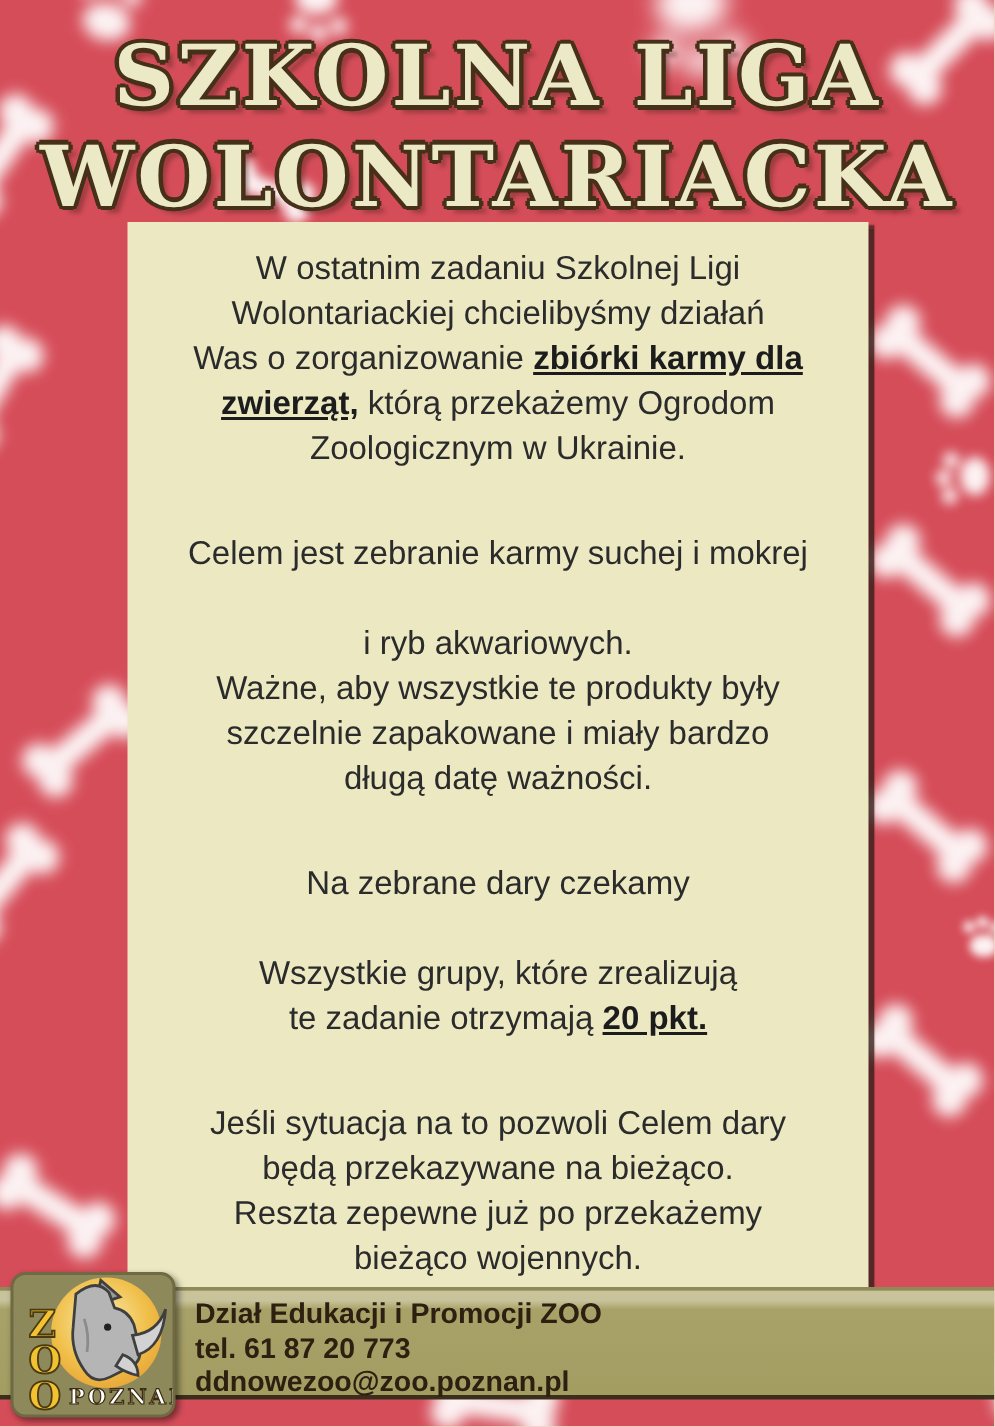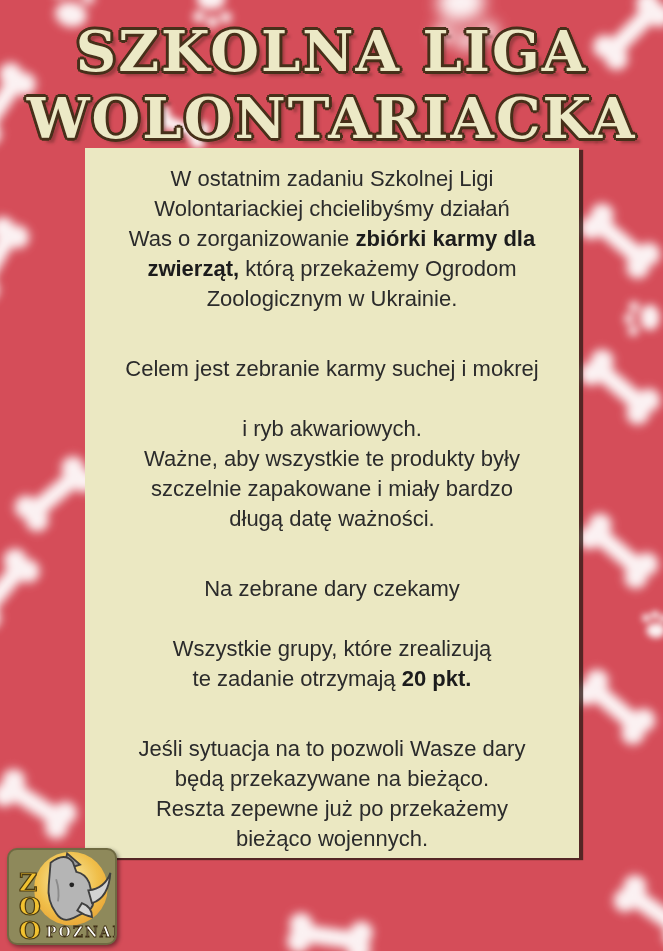--- a/index.html
+++ b/index.html
@@ -40,21 +40,21 @@
   
   .content-box {
     position:absolute; z-index:2; left:85px; top:148px; width:494px; height:710px;
     background:#ebe8c2;
     box-shadow:4px 2px 1px rgba(40,25,20,.75);
     padding:16px 14px 0 14px;
     text-align:center; color:#2b2b2b;
     font-size:22px; line-height:30px;
   }
   .para { margin:0 0 40px 0; }
-  .para .b { font-weight:bold; color:#1c1c1c; }
+  .para .b { font-weight:bold; color:#1c1c1c;text-decoration:underline; }
 
   
   .footer-bar {
     position:absolute; z-index:4; left:0; top:858px; width:663px; height:75px;
     background:linear-gradient(#8f8a58 0, #8f8a58 2px, #c9c39c 3px, #c9c39c 9px, #a8a269 15px, #a39d62 100%);
     border-bottom:3px solid #3a2f1c;
   }
   .contact {
     position:absolute; left:130px; top:8px;
     font-weight:bold; font-size:19px; line-height:22.5px; color:#2e2010;
@@ -103,23 +103,30 @@
 
   <div class="title">
     <span>SZKOLNA LIGA</span><br>
     <span>WOLONTARIACKA</span>
   </div>
 
   <div class="content-box">
     <p class="para"><span>W ostatnim zadaniu Szkolnej Ligi</span><br><span>Wolontariackiej chcielibyśmy działań</span><br><span>Was o zorganizowanie </span><span class="b">zbiórki karmy dla</span><br><span class="b">zwierząt,</span><span> którą przekażemy Ogrodom</span><br><span>Zoologicznym w Ukrainie.</span></p>
     <p class="para"><span>Celem jest zebranie karmy suchej i mokrej</span><br><br><span>i ryb akwariowych.</span><br><span>Ważne, aby wszystkie te produkty były</span><br><span>szczelnie zapakowane i miały bardzo</span><br><span>długą datę ważności.</span></p>
     <p class="para"><span>Na zebrane dary czekamy</span><br><br><span>Wszystkie grupy, które zrealizują</span><br><span>te zadanie otrzymają </span><span class="b">20 pkt.</span></p>
-    <p class="para"><span>Jeśli sytuacja na to pozwoli Wasze dary</span><br><span>będą przekazywane na bieżąco.</span><br><span>Reszta zepewne już po przekażemy</span><br><span>bieżąco wojennych.</span></p>
+    <p class="para"><span>Jeśli sytuacja na to pozwoli Celem dary</span><br><span>będą przekazywane na bieżąco.</span><br><span>Reszta zepewne już po przekażemy</span><br><span>bieżąco wojennych.</span></p>
   </div>
 
+  <div class="footer-bar">
+    <div class="contact">
+      <div>Dział Edukacji i Promocji ZOO</div>
+      <div>tel. 61 87 20 773</div>
+      <div>ddnowezoo@zoo.poznan.pl</div>
+    </div>
+  </div>
 
   <div class="zoo-logo">
     <svg class="logo-art" width="92" height="92" viewBox="0 0 100 100">
       <defs>
         <radialGradient id="sun" cx="45%" cy="40%" r="65%">
           <stop offset="0%" stop-color="#f9eeb0"></stop>
           <stop offset="65%" stop-color="#f0bf4a"></stop>
           <stop offset="100%" stop-color="#e8a436"></stop>
         </radialGradient>
       </defs>

